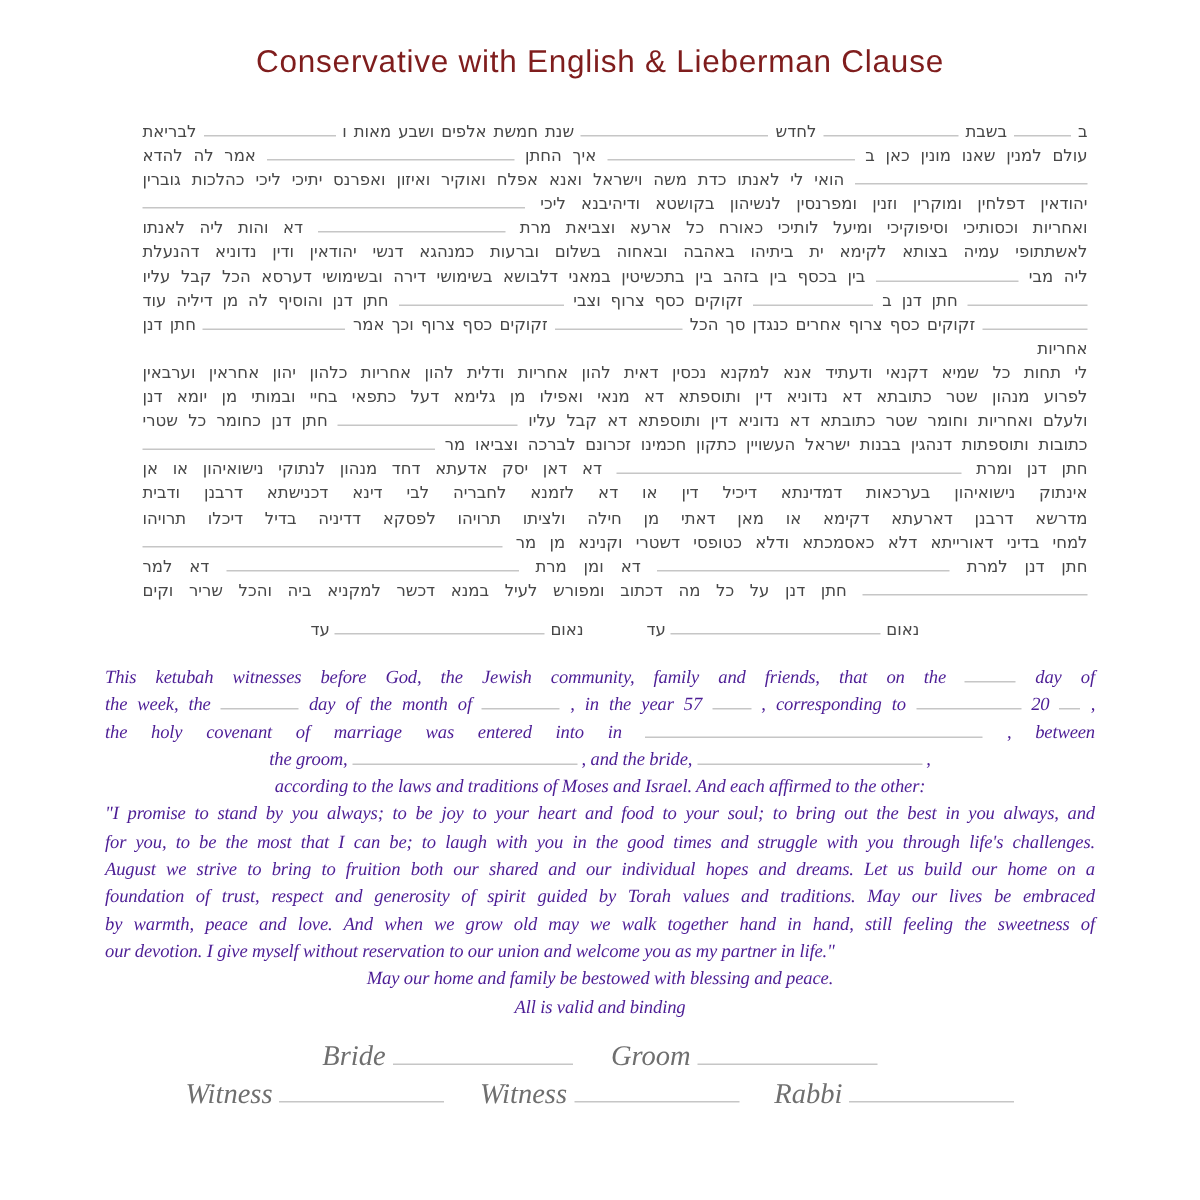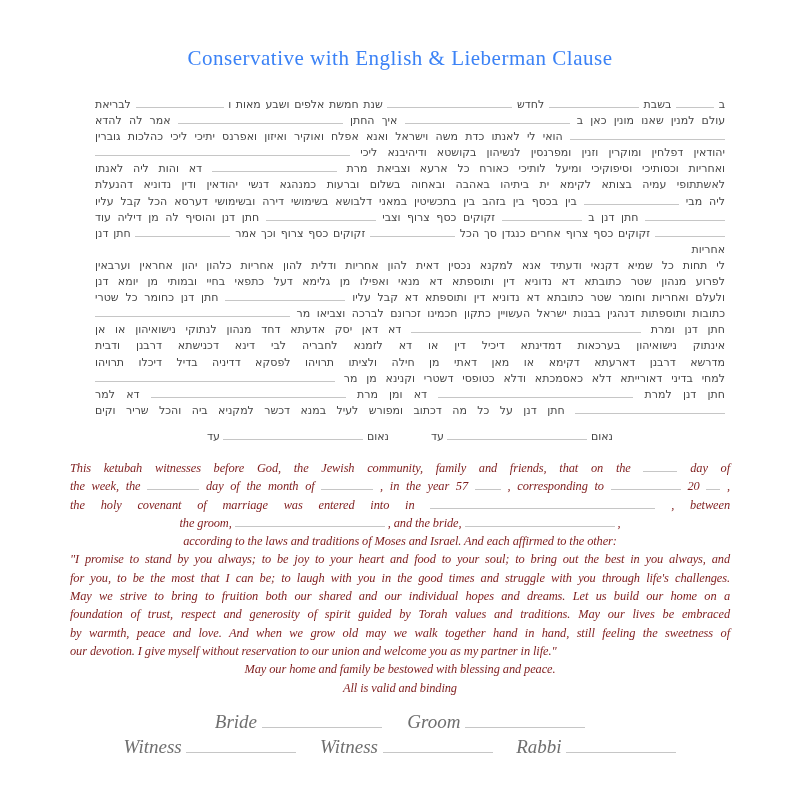--- a/index.html
+++ b/index.html
@@ -1,32 +1,32 @@
 <!DOCTYPE html>
 <html><head>
 <meta charset="utf-8">
 <style>
   html,body{margin:0;padding:0;background:#ffffff;}
   .page{position:relative;width:800px;height:800px;background:#fff;overflow:hidden;
         font-family:"Liberation Serif",serif;}
-  .title{margin-top:46px;text-align:center;color:#3b82f6;
-         font-family:Liberation Serif, serif;font-size:21px;letter-spacing:.5px;}
+  .title{margin-top:30px;text-align:center;color:#7f1d1d;
+         font-family:Liberation Sans, sans-serif;font-size:21px;letter-spacing:.5px;}
   
   .ln{position:relative;}
   .ln.j{text-align:justify;text-align-last:justify;}
   .ln.c{text-align:right;text-align-last:center;}
   .ln.l{text-align:left;text-align-last:left;}
   .blank{display:inline-block;height:8px;border-bottom:1px solid #c6c6c6;}
   .sp{display:inline-block;height:1px;}
   
   .hebrew{margin:26px 108px 0 95px;width:630px;color:#474747;}
   .hebrew .ln{font-family:"DejaVu Sans",sans-serif;font-size:11px;line-height:16.1px;}
   .hebrew .ln.c{margin-top:10px;}
   
-  .english{margin:14px 70px 0 70px;width:660px;color:#7f1d1d;}
+  .english{margin:14px 70px 0 70px;width:660px;color:#4c1d95;}
   .english .ln{font-family:"Liberation Serif",serif;font-style:italic;
                font-size:12.4px;line-height:18.3px;letter-spacing:-.1px;}
   
   .sig{margin:12px 70px 0 70px;width:660px;color:#6f6f6f;}
   .sig .ln{font-family:"Liberation Serif",serif;font-style:italic;
            font-size:19px;line-height:25px;}
 </style>
 </head>
 <body>
 
@@ -55,21 +55,21 @@
       <div class="ln c"><span>נאום</span> <span class="blank" style="width: 140px;"></span> <span>עד</span> <span class="sp" style="width: 35px;"></span> <span>נאום</span> <span class="blank" style="width: 140px;"></span> <span>עד</span></div>
     </div>
   <div class="english" dir="ltr">
       <div class="ln j"><span>This ketubah witnesses before God, the Jewish community, family and friends, that on the</span> <span class="blank" style="width: 34px;"></span> <span>day of</span></div>
       <div class="ln j"><span>the week, the</span> <span class="blank" style="width: 52px;"></span> <span>day of the month of</span> <span class="blank" style="width: 52px;"></span> <span>, in the year 57</span> <span class="blank" style="width: 26px;"></span> <span>, corresponding to</span> <span class="blank" style="width: 70px;"></span> <span>20</span> <span class="blank" style="width: 14px;"></span> <span>,</span></div>
       <div class="ln j"><span>the holy covenant of marriage was entered into in</span> <span class="blank" style="width: 225px;"></span> <span>, between</span></div>
       <div class="ln c"><span>the groom,</span> <span class="blank" style="width: 150px;"></span> <span>, and the bride,</span> <span class="blank" style="width: 150px;"></span> <span>,</span></div>
       <div class="ln c"><span>according to the laws and traditions of Moses and Israel. And each affirmed to the other:</span></div>
       <div class="ln j"><span>"I promise to stand by you always; to be joy to your heart and food to your soul; to bring out the best in you always, and</span></div>
       <div class="ln j"><span>for you, to be the most that I can be; to laugh with you in the good times and struggle with you through life's challenges.</span></div>
-      <div class="ln j"><span>May we strive to bring to fruition both our shared and our individual hopes and dreams. Let us build our home on a</span></div>
+      <div class="ln j"><span>August we strive to bring to fruition both our shared and our individual hopes and dreams. Let us build our home on a</span></div>
       <div class="ln j"><span>foundation of trust, respect and generosity of spirit guided by Torah values and traditions. May our lives be embraced</span></div>
       <div class="ln j"><span>by warmth, peace and love. And when we grow old may we walk together hand in hand, still feeling the sweetness of</span></div>
       <div class="ln l"><span>our devotion. I give myself without reservation to our union and welcome you as my partner in life."</span></div>
       <div class="ln c"><span>May our home and family be bestowed with blessing and peace.</span></div>
       <div class="ln c"><span>All is valid and binding</span></div>
     </div>
   <div class="sig" dir="ltr">
       <div class="ln c"><span>Bride</span> <span class="blank" style="width: 120px;"></span> <span class="sp" style="width: 16px;"></span> <span>Groom</span> <span class="blank" style="width: 120px;"></span></div>
       <div class="ln c"><span>Witness</span> <span class="blank" style="width: 110px;"></span> <span class="sp" style="width: 14px;"></span> <span>Witness</span> <span class="blank" style="width: 110px;"></span> <span class="sp" style="width: 14px;"></span> <span>Rabbi</span> <span class="blank" style="width: 110px;"></span></div>
     </div>

